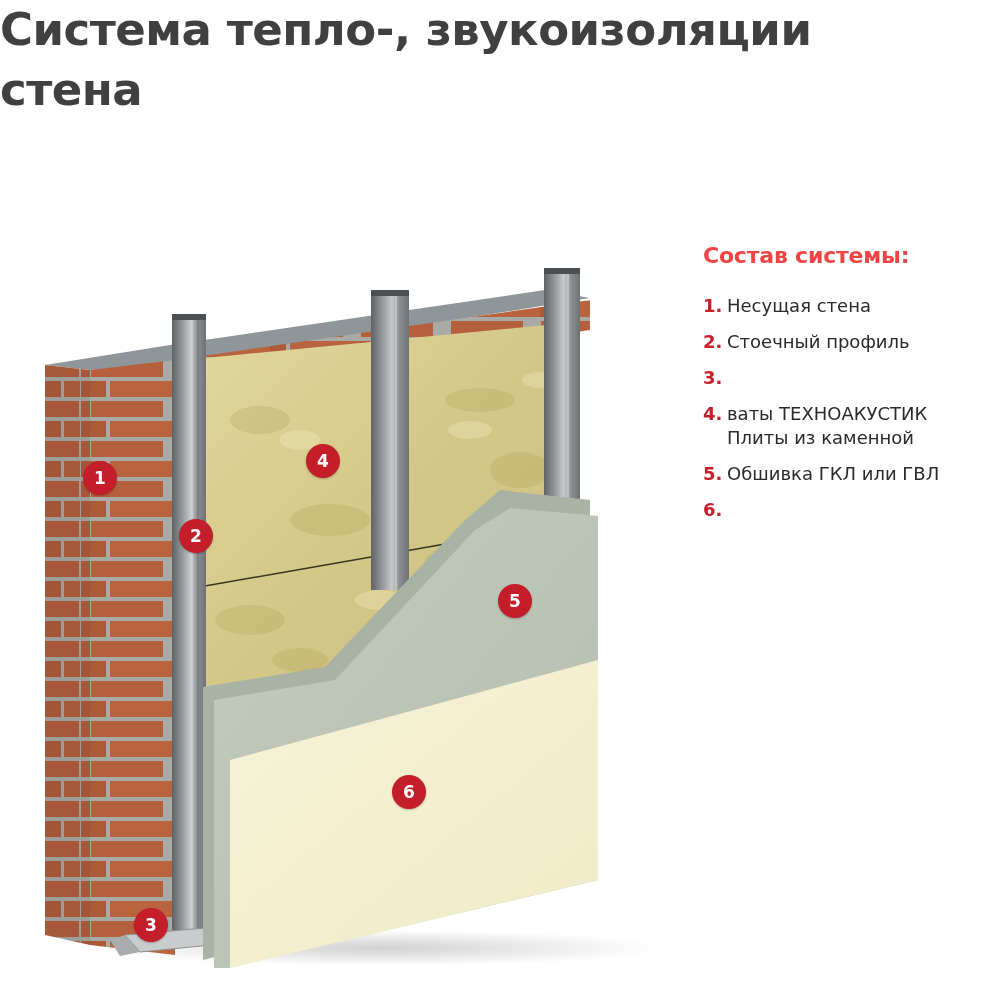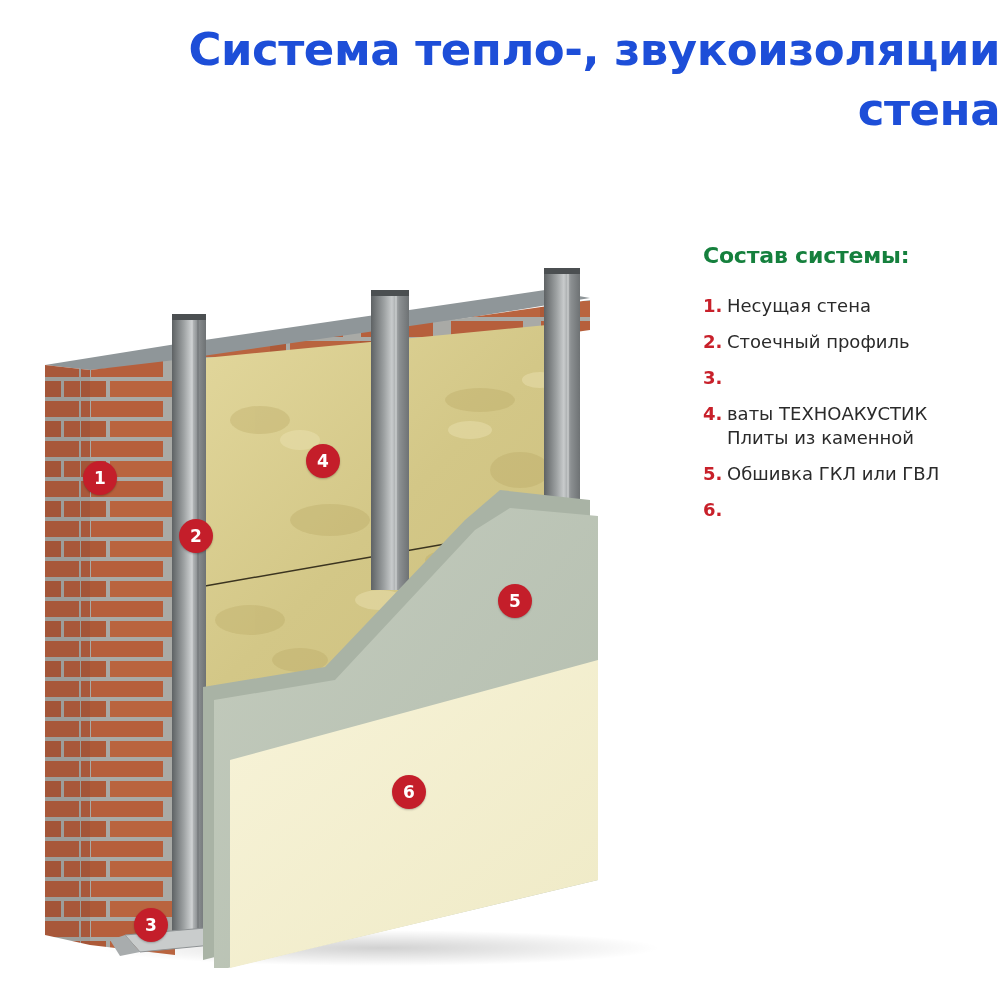--- a/index.html
+++ b/index.html
@@ -1,20 +1,20 @@
 <!DOCTYPE html>
 <html><head>
 <meta charset="utf-8">
 <style>
   html, body { margin:0; padding:0; background:#ffffff; }
   body { width:1000px; height:1000px; position:relative; overflow:hidden; font-family:"DejaVu Sans", sans-serif; }
-  .title { position:absolute; left:0; top:20px; width:1000px; text-align:right; color:#1d4ed8; font-family:"DejaVu Sans", sans-serif; font-weight:bold; font-size:45px; line-height:60px; letter-spacing:-0.5px; }
+  .title { position:absolute; left:0; top:0; width:1000px; text-align:left; color:#404040; font-family:"DejaVu Sans", sans-serif; font-weight:bold; font-size:45px; line-height:60px; letter-spacing:-0.5px; }
   .title span { display:block; }
   .legend { position:absolute; left:703px; top:243px; width:297px; }
-  .legend-heading { color:#15803d; font-weight:bold; font-size:22px; margin-bottom:26px; letter-spacing:-0.2px; }
+  .legend-heading { color:#ef4444; font-weight:bold; font-size:22px; margin-bottom:26px; letter-spacing:-0.2px; }
   .legend-item { display:flex; font-size:18px; color:#2a2a2a; line-height:24px; margin-bottom:12px; }
   .legend-num { color:#c8202a; font-weight:bold; width:24px; flex:none; }
   .legend-text span { display:block; }
   .diagram { position:absolute; left:0; top:0; width:1000px; height:1000px; }
   .marker { position:absolute; width:34px; height:34px; border-radius:50%; background:#c41e2a; color:#fff; font-weight:bold; font-size:17px; display:flex; align-items:center; justify-content:center; box-shadow:0 1px 2px rgba(0,0,0,0.25); }
 </style>
 </head>
 <body>
 
 <div class="title">

